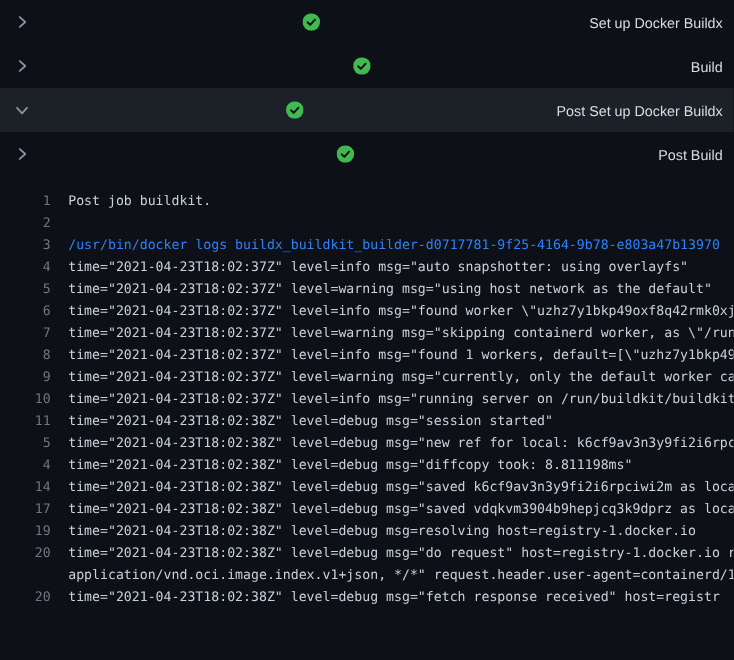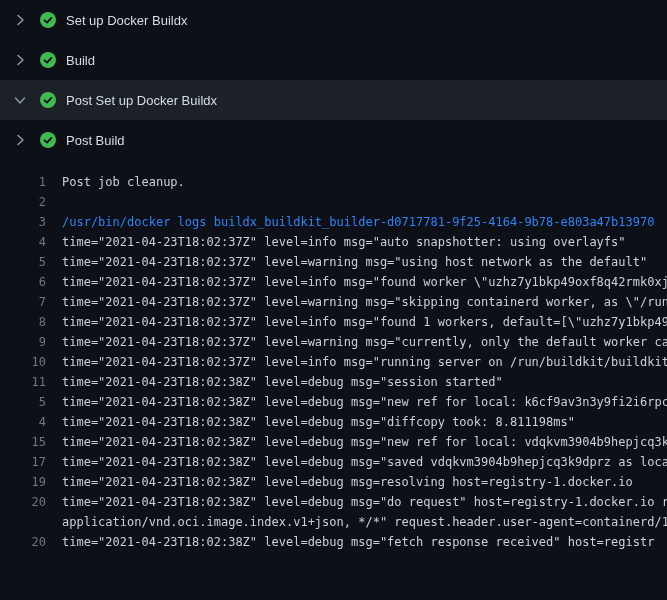--- a/index.html
+++ b/index.html
@@ -20,20 +20,21 @@
     font-family:"Liberation Sans",sans-serif;
   }
   .page{width:667px;height:600px;overflow:hidden;}
 
   
   .section-row{
     display:flex;align-items:center;
     height:40px;padding:0 10px;
     color:var(--label);font-size:13px;font-weight:400;
     cursor:pointer;
+    justify-content:space-between;
   }
   .section-row.expanded{background:var(--header-bg);}
   .chev{width:16px;height:16px;display:inline-flex;align-items:center;justify-content:center;
     color:var(--chevron);margin:0 12px 0 2px;flex:0 0 auto;}
   .chev.down svg{transform:rotate(90deg);}
   .check{width:16px;height:16px;display:inline-flex;align-items:center;justify-content:center;
     margin-right:10px;flex:0 0 auto;}
   .section-label{white-space:nowrap;}
 
   
@@ -109,21 +110,21 @@
         <circle cx="8" cy="8" r="8" fill="var(--success)"></circle>
         <path d="M4.6 8.3 L7 10.6 L11.4 5.9" fill="none" stroke="var(--background)" stroke-width="1.8" stroke-linecap="round" stroke-linejoin="round"></path>
       </svg>
     </span>
     <span class="section-label">Post Build</span>
   </div>
     </div>
   <div class="log">
       <div class="log-row">
     <span class="log-num">1</span>
-    <span class="log-text">Post job cleanup.</span>
+    <span class="log-text">Post job buildkit.</span>
   </div>
       <div class="log-row">
     <span class="log-num">2</span>
   </div>
       <div class="log-row">
     <span class="log-num">3</span>
     <span class="log-text command">/usr/bin/docker logs buildx_buildkit_builder-d0717781-9f25-4164-9b78-e803a47b13970</span>
   </div>
       <div class="log-row">
     <span class="log-num">4</span>
@@ -159,22 +160,22 @@
   </div>
       <div class="log-row">
     <span class="log-num">5</span>
     <span class="log-text">time="2021-04-23T18:02:38Z" level=debug msg="new ref for local: k6cf9av3n3y9fi2i6rpc</span>
   </div>
       <div class="log-row">
     <span class="log-num">4</span>
     <span class="log-text">time="2021-04-23T18:02:38Z" level=debug msg="diffcopy took: 8.811198ms"</span>
   </div>
       <div class="log-row">
-    <span class="log-num">15</span>
-    <span class="log-text">time="2021-04-23T18:02:38Z" level=debug msg="new ref for local: vdqkvm3904b9hepjcq3k</span>
+    <span class="log-num">14</span>
+    <span class="log-text">time="2021-04-23T18:02:38Z" level=debug msg="saved k6cf9av3n3y9fi2i6rpciwi2m as loca</span>
   </div>
       <div class="log-row">
     <span class="log-num">17</span>
     <span class="log-text">time="2021-04-23T18:02:38Z" level=debug msg="saved vdqkvm3904b9hepjcq3k9dprz as loca</span>
   </div>
       <div class="log-row">
     <span class="log-num">19</span>
     <span class="log-text">time="2021-04-23T18:02:38Z" level=debug msg=resolving host=registry-1.docker.io</span>
   </div>
       <div class="log-row">

